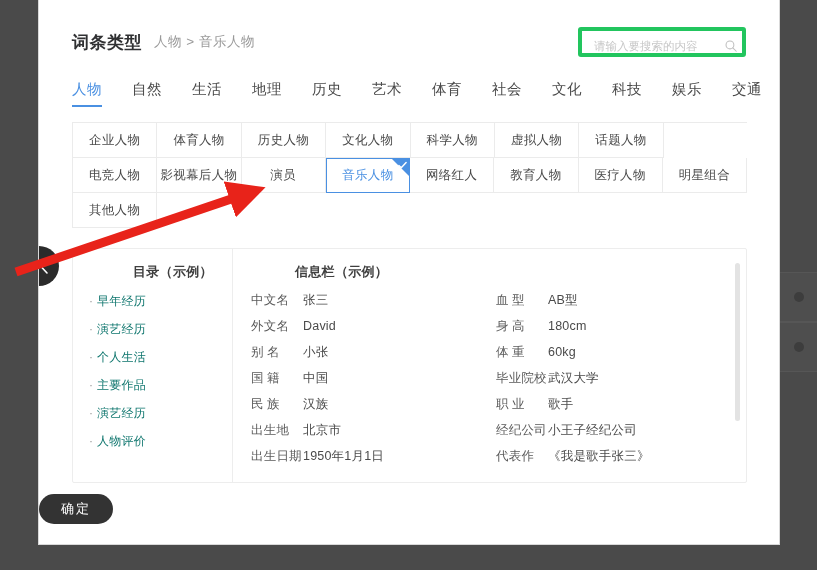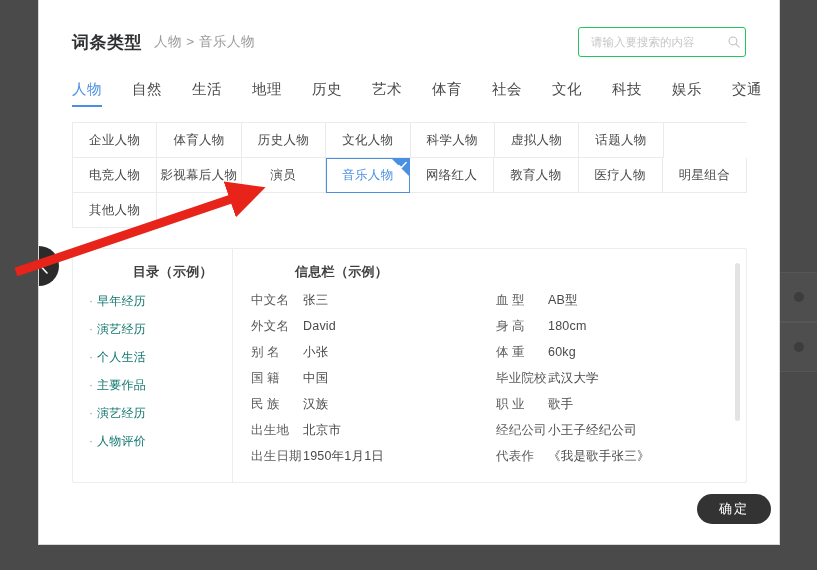--- a/index.html
+++ b/index.html
@@ -75,24 +75,24 @@
   #breadcrumb {
     margin-left: 12px;
     font-size: 13.5px;
     color: #9a9a9a;
     letter-spacing: 0.5px;
   }
   #search-wrap {
     margin-left: auto;
     width: 168px;
     height: 30px;
-    border: 1px solid #22c55e;
+    border: 4px solid #22c55e;
     border-radius: 3px;
     display: flex;
-    align-items: center;
+    align-items: flex-end;
     padding: 0 4px 0 10px;
     box-sizing: border-box;
     background: #fff;
   }
   #search-input {
     border: none;
     outline: none;
     flex: 1;
     font-size: 11.5px;
     color: #555;
@@ -262,21 +262,21 @@
     border-radius: 3px;
   }
 
   
   #modal-footer {
     position: absolute;
     left: 0;
     right: 8px;
     bottom: 20px;
     display: flex;
-    justify-content: flex-end;
+    justify-content: flex-start;
   }
   #confirm-button {
     background: #333333;
     color: #ffffff;
     border: none;
     border-radius: 17px;
     width: 74px;
     height: 30px;
     font-size: 13px;
     font-family: inherit;

